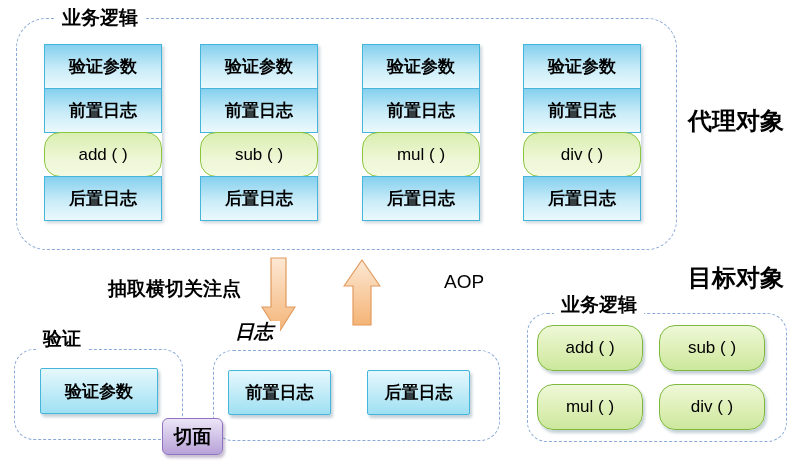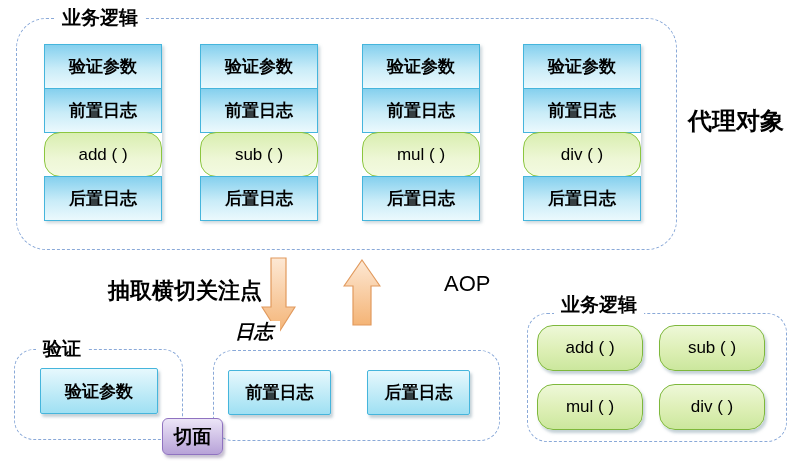--- a/index.html
+++ b/index.html
@@ -103,21 +103,21 @@
     font-size: 19px; font-weight: 600;
     border: 1px solid #8f72c0;
     border-radius: 6px;
     background: linear-gradient(180deg, #ece5f7 0%, #cfc0e6 55%, #b7a2d8 100%);
     box-shadow: 2px 3px 3px rgba(90,70,120,0.35);
   }
 
   .arrow { position: absolute; }
   .flow-label {
     position: absolute;
-    font-size: 22px;
+    font-size: 19px;
     font-weight: 600;
     white-space: nowrap;
   }
 </style>
 </head>
 <body>
 
 <div class="canvas">
 
   <div class="dashed-box round-lg" style="left:16px; top:18px; width:661px; height:232px;"></div>
@@ -170,30 +170,31 @@
         <stop offset="0" stop-color="#fde8d4"></stop>
           <stop offset="1" stop-color="#f4b476"></stop>
       </linearGradient>
     </defs>
     <polygon points="19,1 37,27 28,27 28,66 10,66 10,27 1,27" fill="url(#gb)" stroke="#e19a5e" stroke-width="1.2"></polygon>
   </svg>
 
   <div class="flow-label latin" style="left:408px; top:271px;margin-left:36px;">AOP</div>
 
   <div class="dashed-box round-md" style="left:14px; top:349px; width:169px; height:91px;"></div>
-  <div class="group-label" style="left:36px; top:338px;">验证</div>
+  <div class="group-label" style="left:36px; top:328px;">验证</div>
   <div class="mini-box blue-bottom" style="left:40px; top:368px; width:118px; height:46px;">验证参数</div>
 
   <div class="dashed-box round-md" style="left:213px; top:350px; width:287px; height:91px;"></div>
   <div class="group-label" style="left:228px; top:321px;font-style:italic;">日志</div>
   <div class="mini-box blue-bottom" style="left:228px; top:370px; width:103px; height:45px;">前置日志</div>
   <div class="mini-box blue-bottom" style="left:367px; top:370px; width:103px; height:45px;">后置日志</div>
 
   <div class="aspect-badge">切面</div>
 
+  <div class="side-label" style="left:688px; top:262px;">目标对象</div>
   <div class="dashed-box round-md" style="left:527px; top:313px; width:260px; height:129px;"></div>
   <div class="group-label" style="left:554px; top:294px;">业务逻辑</div>
 
   <div class="mini-box green-bottom latin" style="left:537px; top:325px; width:106px; height:46px;">add ( )</div>
   <div class="mini-box green-bottom latin" style="left:659px; top:325px; width:106px; height:46px;">sub ( )</div>
   <div class="mini-box green-bottom latin" style="left:537px; top:384px; width:106px; height:46px;">mul ( )</div>
   <div class="mini-box green-bottom latin" style="left:659px; top:384px; width:106px; height:46px;">div ( )</div>
 
 </div>
 

